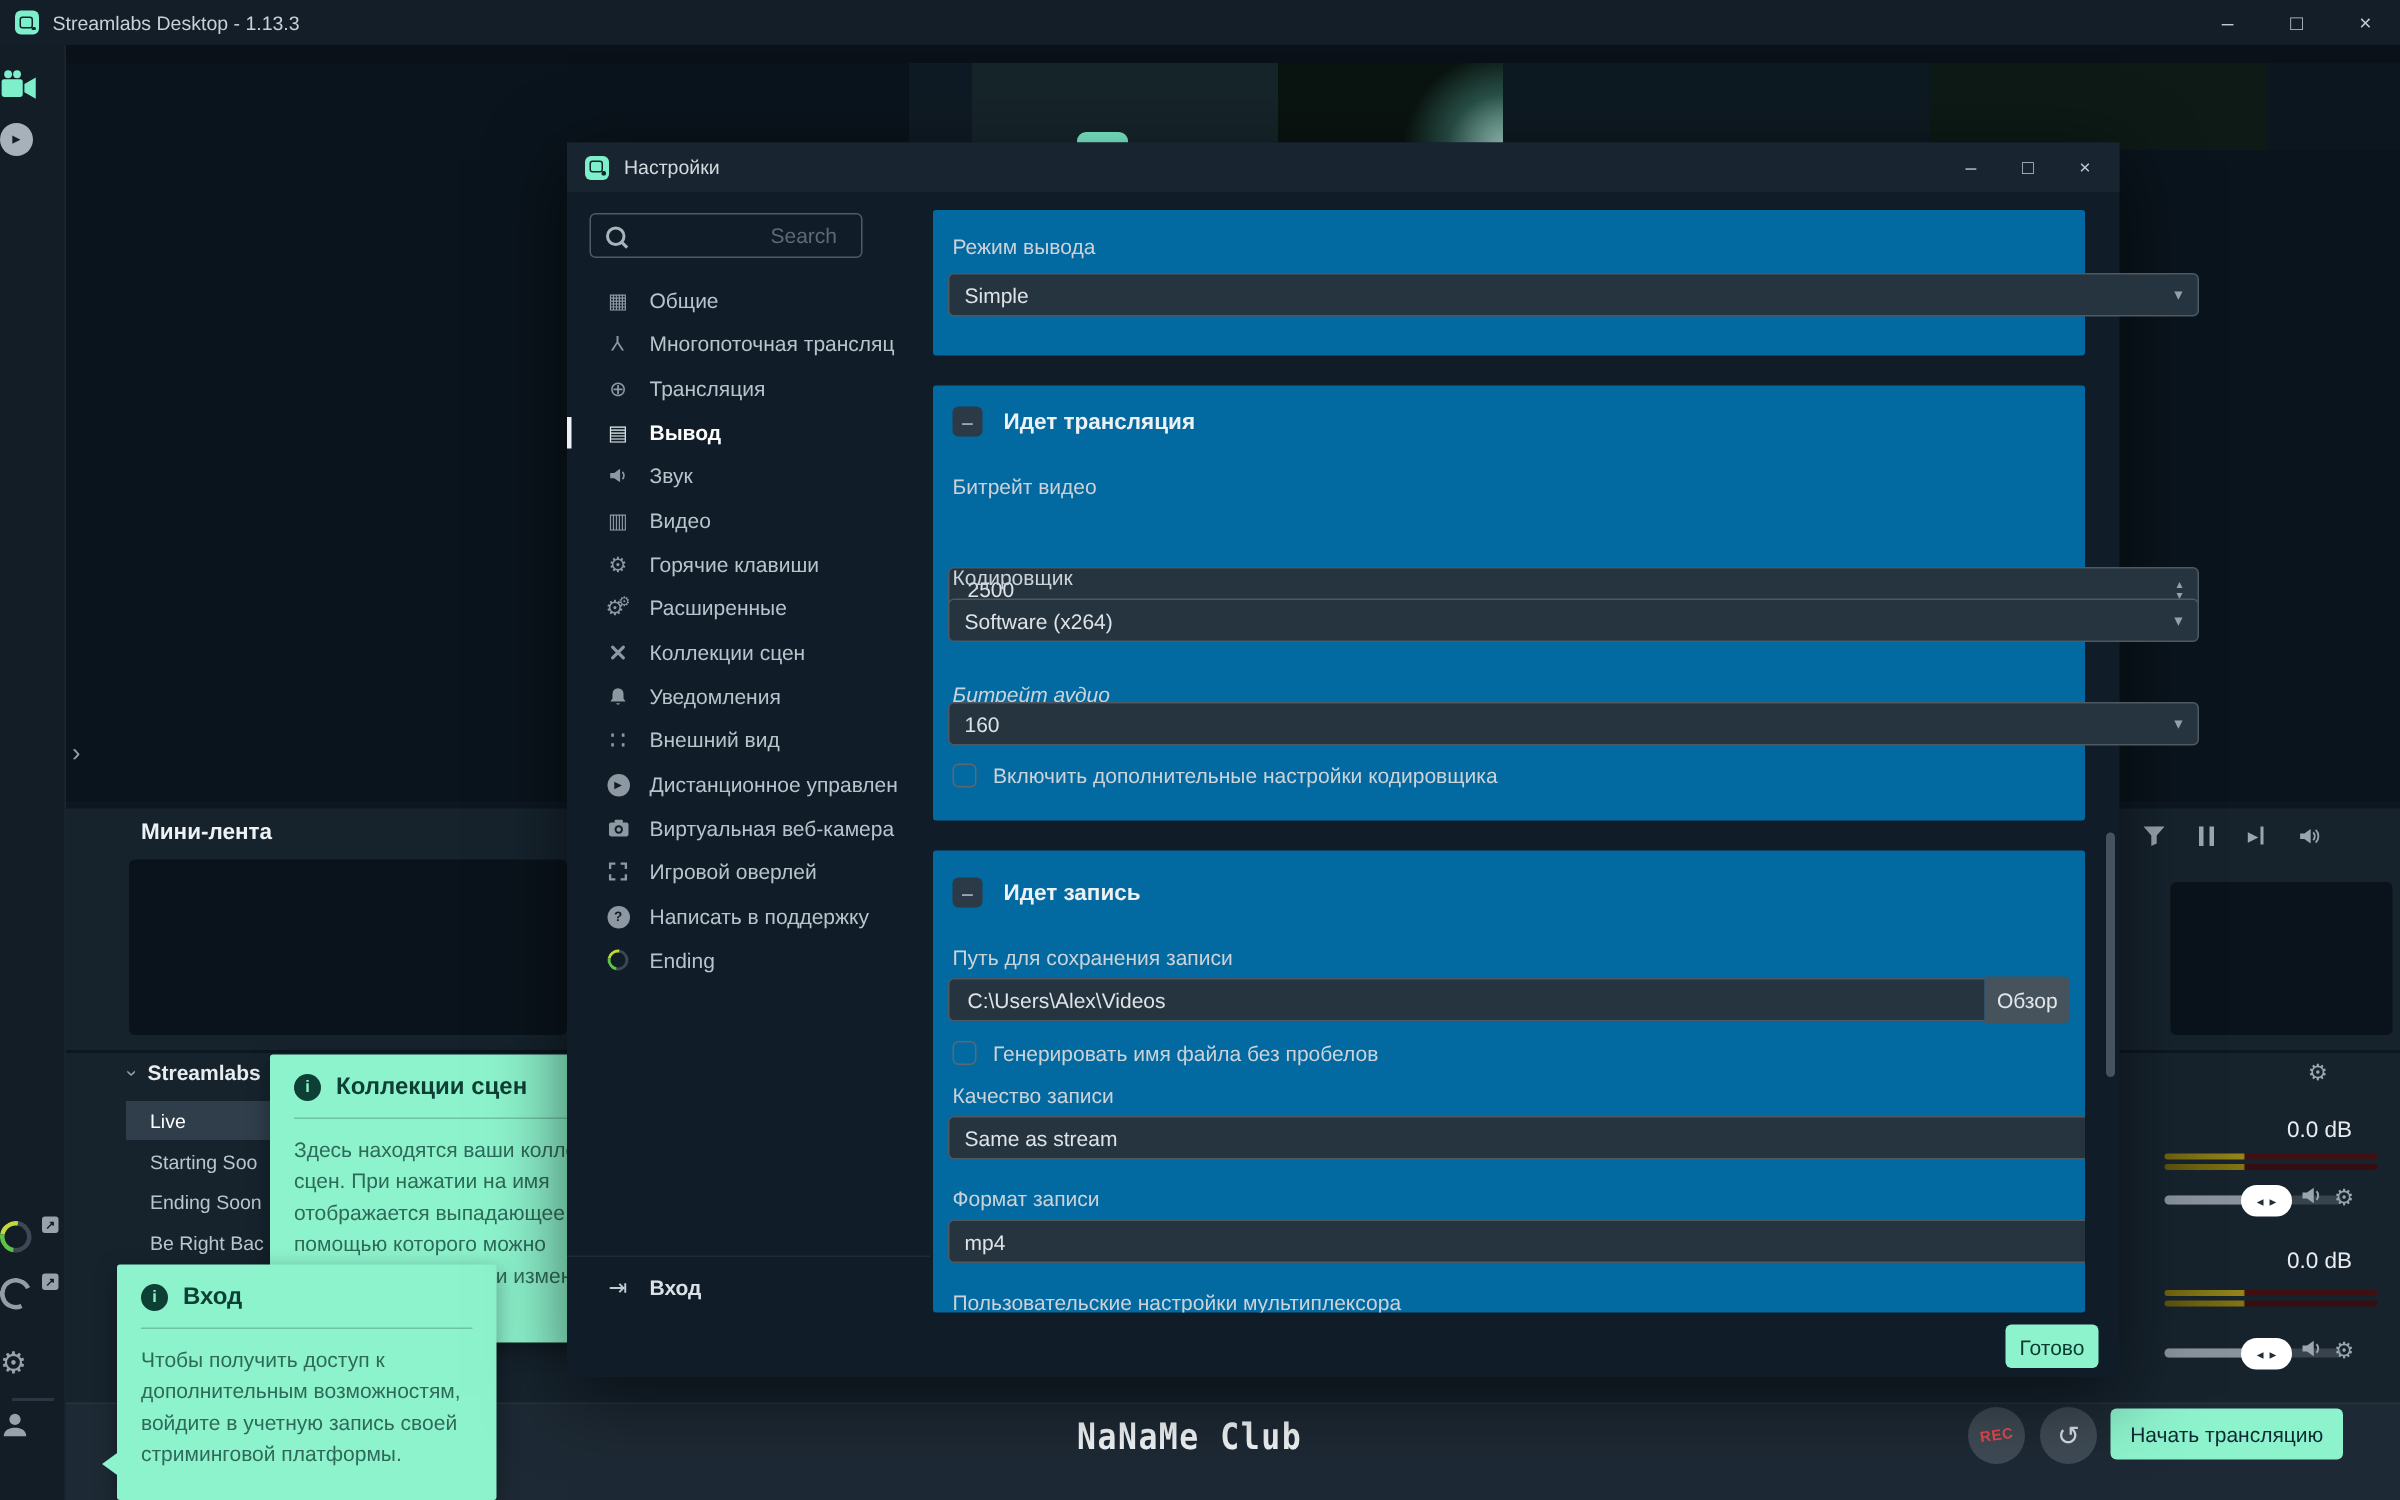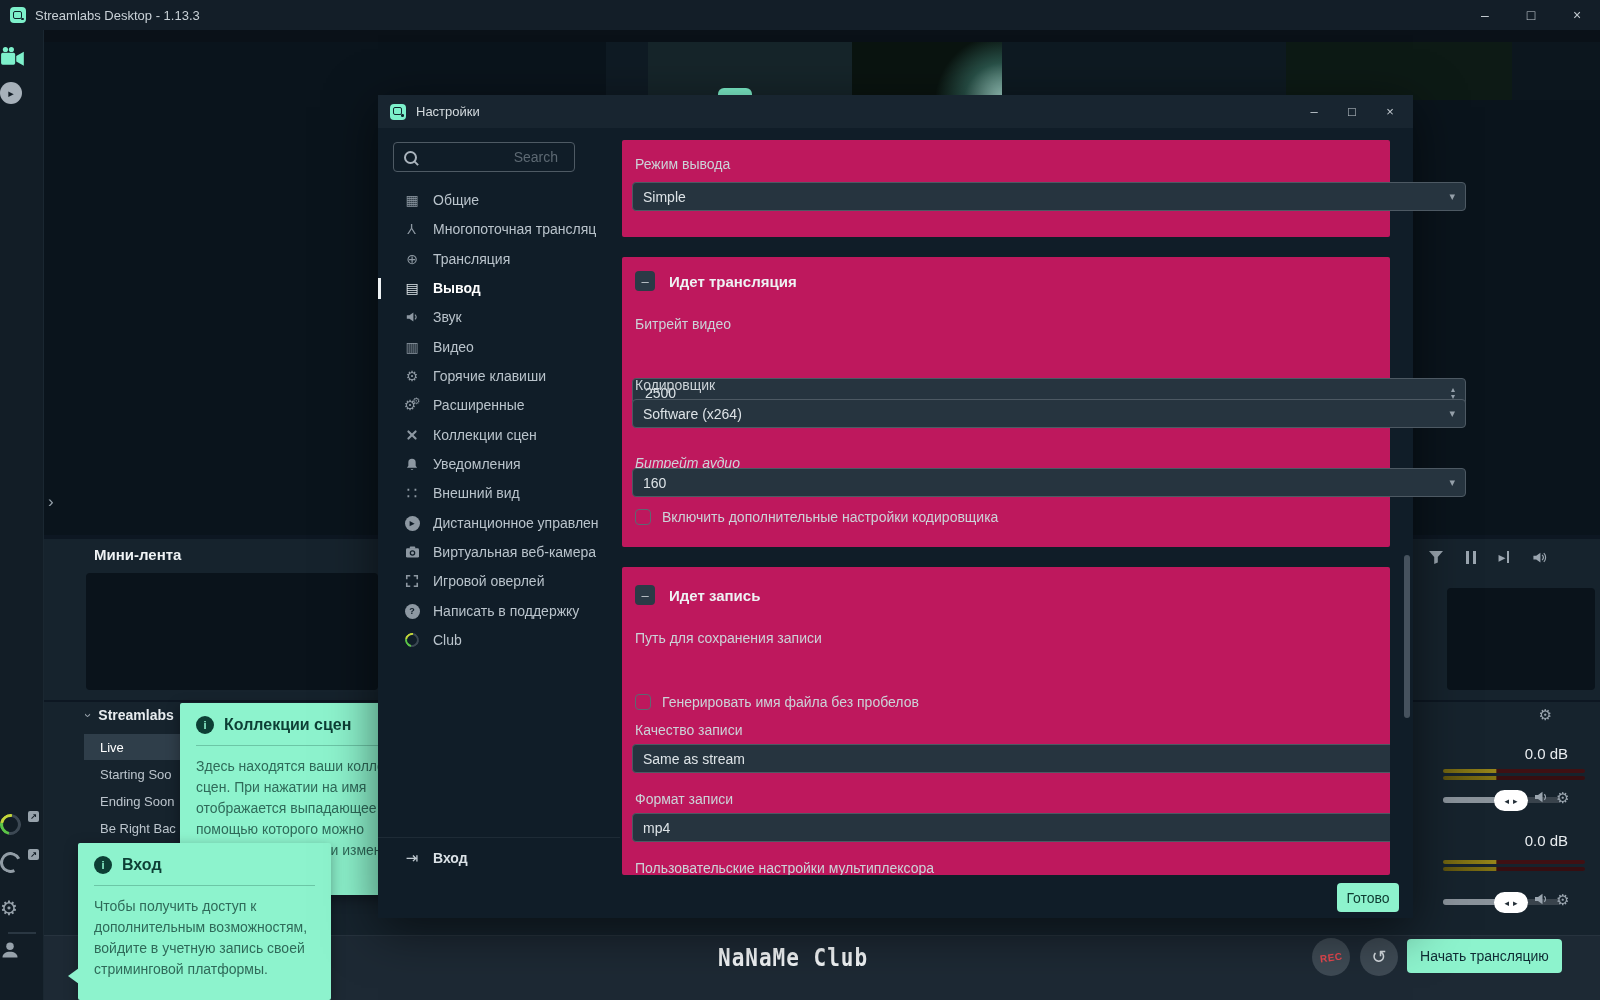--- a/index.html
+++ b/index.html
@@ -95,21 +95,21 @@
   .mi.active .mlbl{color:#ffffff;font-weight:bold;}
   .mi.active .mico{color:#dfe6ea;}
   .activebar{left:0;top:183px;width:3px;height:21px;background:#eef2f4;}
   .flipY{display:inline-block;transform:rotate(180deg);}
   .mini-gear{font-size:9px;margin-left:-4px;margin-top:-8px;}
   .circle-glyph{display:inline-block;width:15px;height:15px;border-radius:50%;background:#8d98a2;color:#101d28;font-size:9px;line-height:15px;text-align:center;font-weight:bold;}
   .ultra-mi{width:14px;height:14px;border-radius:50%;border:2.5px solid #3b4752;border-top-color:#c3d63a;border-left-color:#5bc447;display:inline-block;transform:rotate(-35deg);box-sizing:border-box;}
   .side-div{left:0;top:742px;width:242px;border-top:1px solid #1e2b36;}
   .login-mi{top:750px;}
 
-  .panel{left:244px;width:768px;background:#be185d;border-radius:2px;position:absolute;}
+  .panel{left:244px;width:768px;background:#0369a1;border-radius:2px;position:absolute;}
   .flabel{position:absolute;left:13px;font-size:14px;color:#ccd3d8;}
   .field{position:absolute;left:10px;width:834px;height:29px;background:#26343f;border:1px solid #4d5963;border-radius:4px;box-sizing:border-box;display:flex;align-items:center;padding:0 10px;font-size:14px;color:#dde3e7;}
   .field .grow{flex:1;}
   .carat{color:#95a0aa;font-size:11px;}
   .spin{display:flex;flex-direction:column;line-height:7px;font-size:8px;color:#95a0aa;text-align:center;}
   .numinput{background:transparent;border:0;outline:0;color:#dde3e7;font-size:14px;flex:1;font-family:"Liberation Sans",sans-serif;}
   .sect{position:absolute;left:13px;display:flex;align-items:center;gap:14px;}
   .minusbtn{width:20px;height:20px;background:#2b3a46;border-radius:4px;color:#c6cdd3;font-size:13px;display:flex;align-items:center;justify-content:center;}
   .sect b{font-size:15px;color:#eef1f3;}
   .chkrow{position:absolute;left:13px;display:flex;align-items:flex-end;gap:11px;font-size:14px;color:#ccd3d8;}
@@ -394,21 +394,21 @@
     <div class="mi" style="top:503px;">
       <span class="mico">
           <span class="circle-glyph">?</span>
         </span>
       <span class="mlbl">Написать в поддержку</span>
     </div>
     <div class="mi" style="top:532px;">
       <span class="mico">
           <span class="ultra-mi"></span>
         </span>
-      <span class="mlbl">Club</span>
+      <span class="mlbl">Ending</span>
     </div>
 
     <div class="abs side-div"></div>
     <div class="mi login-mi">
       <span class="mico" style="color:#c3ccd3;font-size:15px;">⇥</span>
       <span class="mlbl" style="color:#dbe2e7;font-weight:bold;">Вход</span>
     </div>
 
     <div class="panel" style="top:45px;height:97px;">
       <div class="flabel" style="top:16px;">Режим вывода</div>
@@ -446,20 +446,26 @@
         <span>Включить дополнительные настройки кодировщика</span>
       </div>
     </div>
 
     <div class="panel" style="top:472px;height:308px;overflow:hidden;">
       <div class="sect" style="top:18px;">
         <span class="minusbtn">–</span>
         <b>Идет запись</b>
       </div>
       <div class="flabel" style="top:63px;">Путь для сохранения записи</div>
+      <div class="pathrow" style="top:85px;">
+        <span class="field2">
+          <input value="C:\Users\Alex\Videos" style="">
+        </span>
+        <span class="browse">Обзор</span>
+      </div>
       <div class="chkrow" style="top:127px;">
         <span class="checkbox"></span>
         <span>Генерировать имя файла без пробелов</span>
       </div>
       <div class="flabel" style="top:155px;">Качество записи</div>
       <div class="field" style="top:177px;">
         <span class="grow">Same as stream</span>
         <span class="carat">▾</span>
       </div>
       <div class="flabel" style="top:224px;">Формат записи</div>

